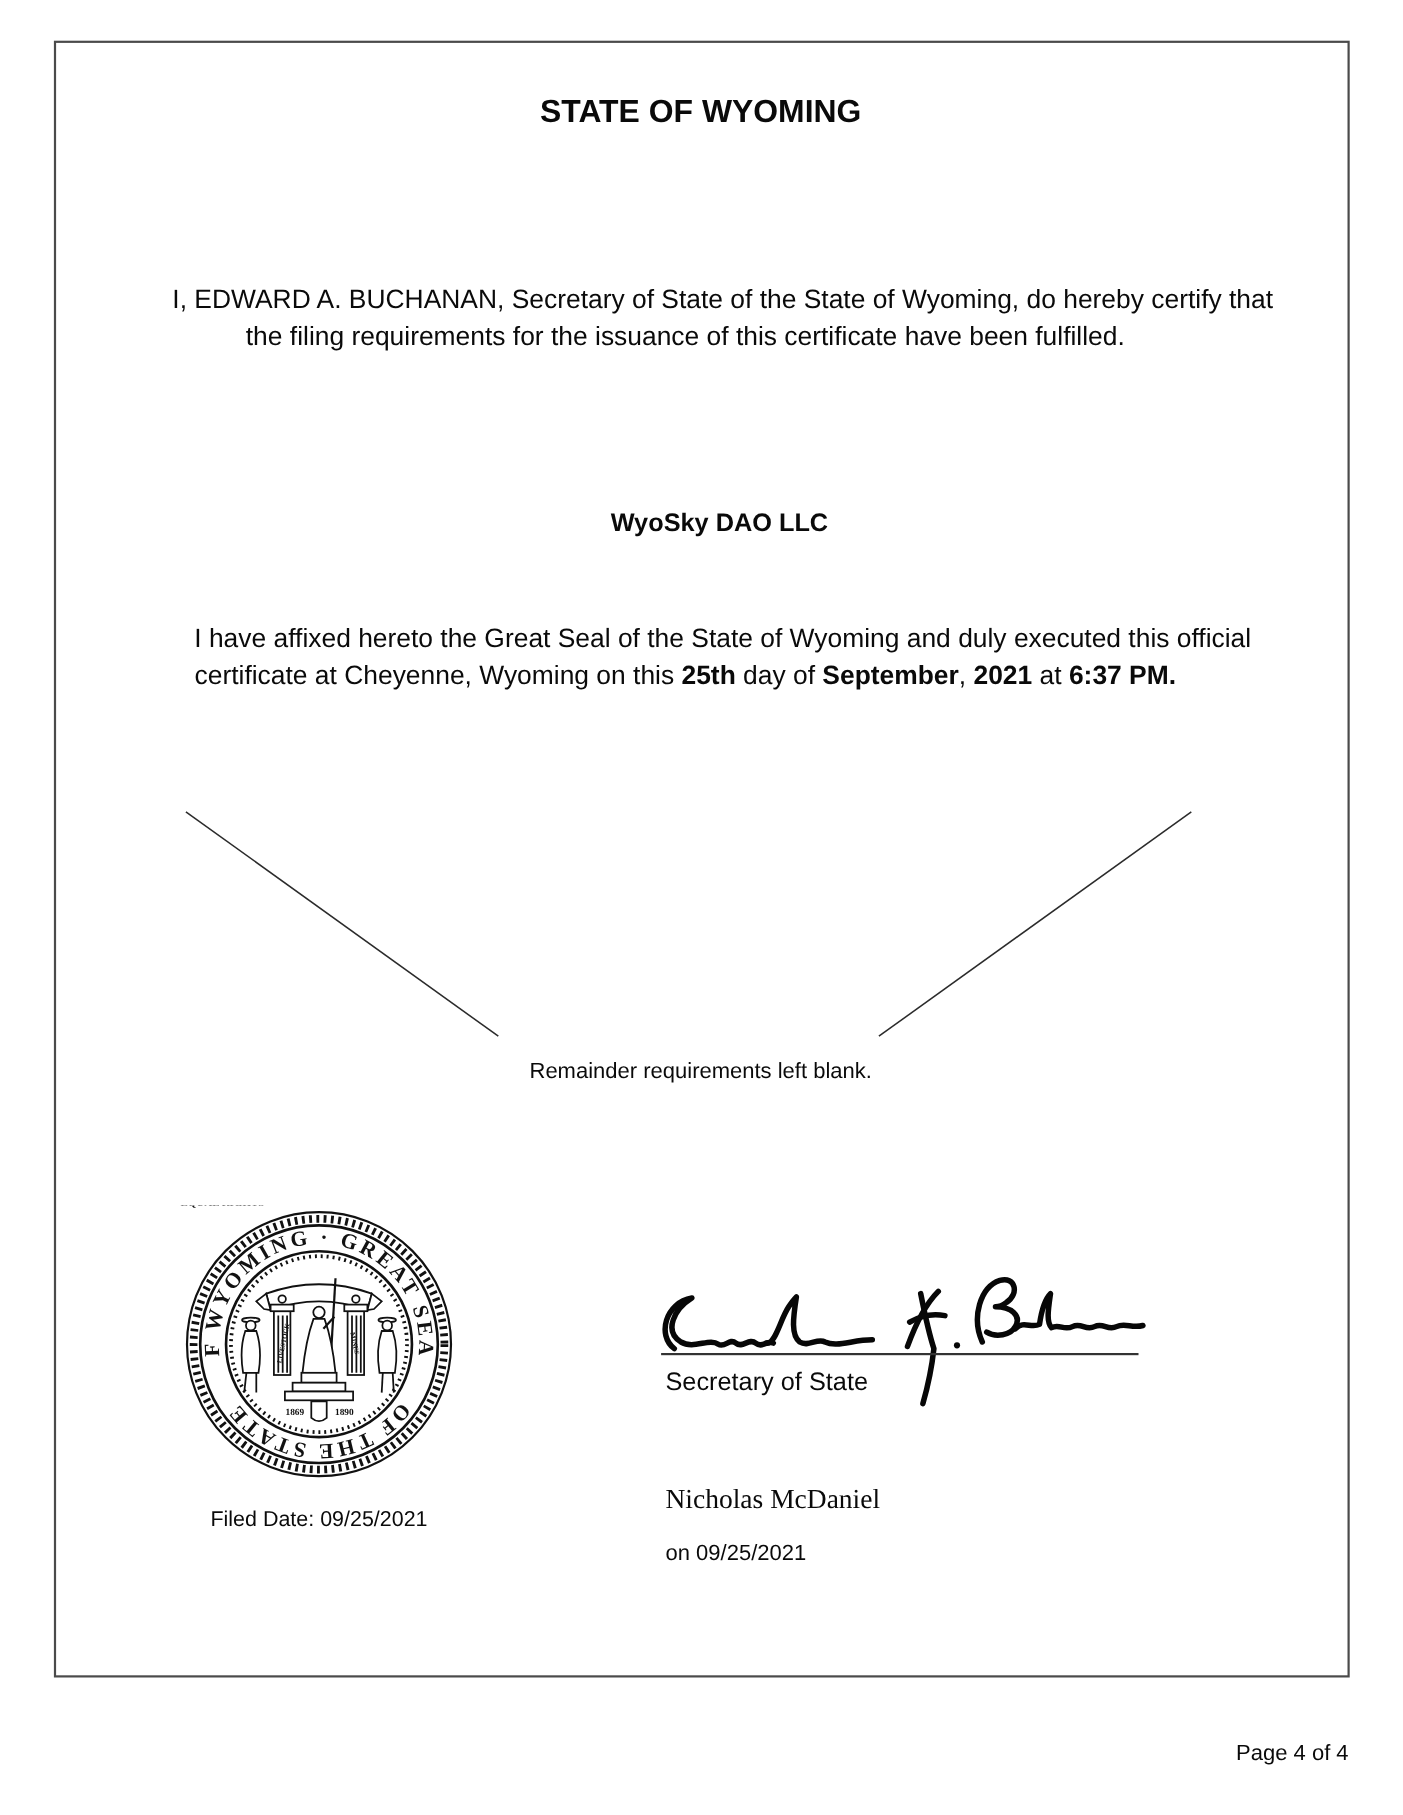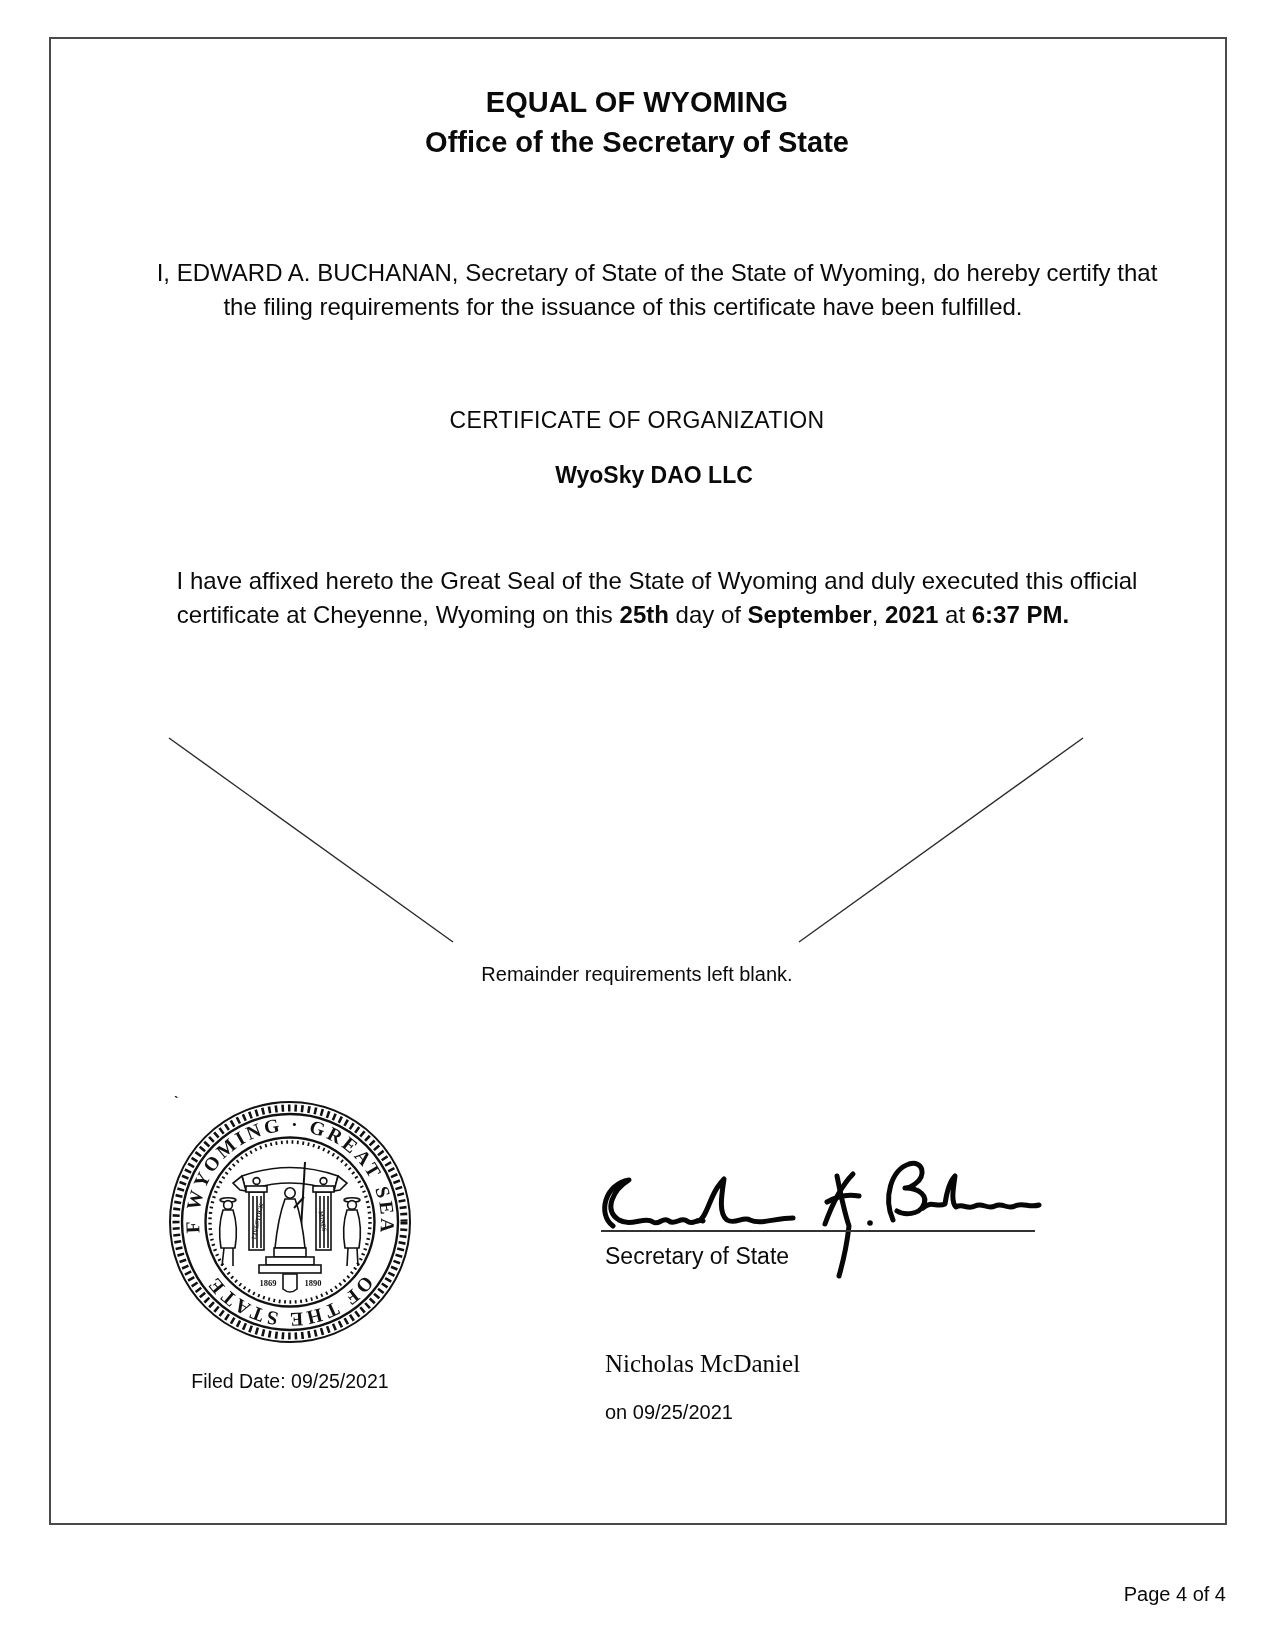--- a/index.html
+++ b/index.html
@@ -57,27 +57,25 @@
   b{font-weight:bold;}
 </style>
 </head>
 <body>
 
 <div id="page">
 
   <div class="sheet-border"></div>
 
   <div class="doc-title">
-    <div>EQUAL OF WYOMING</div>
-    <div>Office of the Secretary of State</div>
+    <div>STATE OF WYOMING</div>
   </div>
 
   <p class="para para-certify">I, EDWARD A. BUCHANAN, Secretary of State of the State of Wyoming, do hereby certify that the filing requirements for the issuance of this certificate have been fulfilled.</p>
 
-  <div class="cert-title">CERTIFICATE OF ORGANIZATION</div>
 
   <div class="entity-name">WyoSky DAO LLC</div>
 
   <p class="para para-execution"><span>I have affixed hereto the Great Seal of the State of Wyoming and duly executed this official certificate at Cheyenne, Wyoming on this </span><b>25th</b><span> day of </span><b>September</b><span>, </span><b>2021</b><span> at </span><b>6:37 PM.</b></p>
 
   <svg class="vlines" viewBox="0 0 1275 1650" width="1275" height="1650">
     <line x1="169" y1="738" x2="453" y2="942" stroke="#2b2b2b" stroke-width="1.4"></line>
     <line x1="1083" y1="738" x2="799" y2="942" stroke="#2b2b2b" stroke-width="1.4"></line>
   </svg>
 

